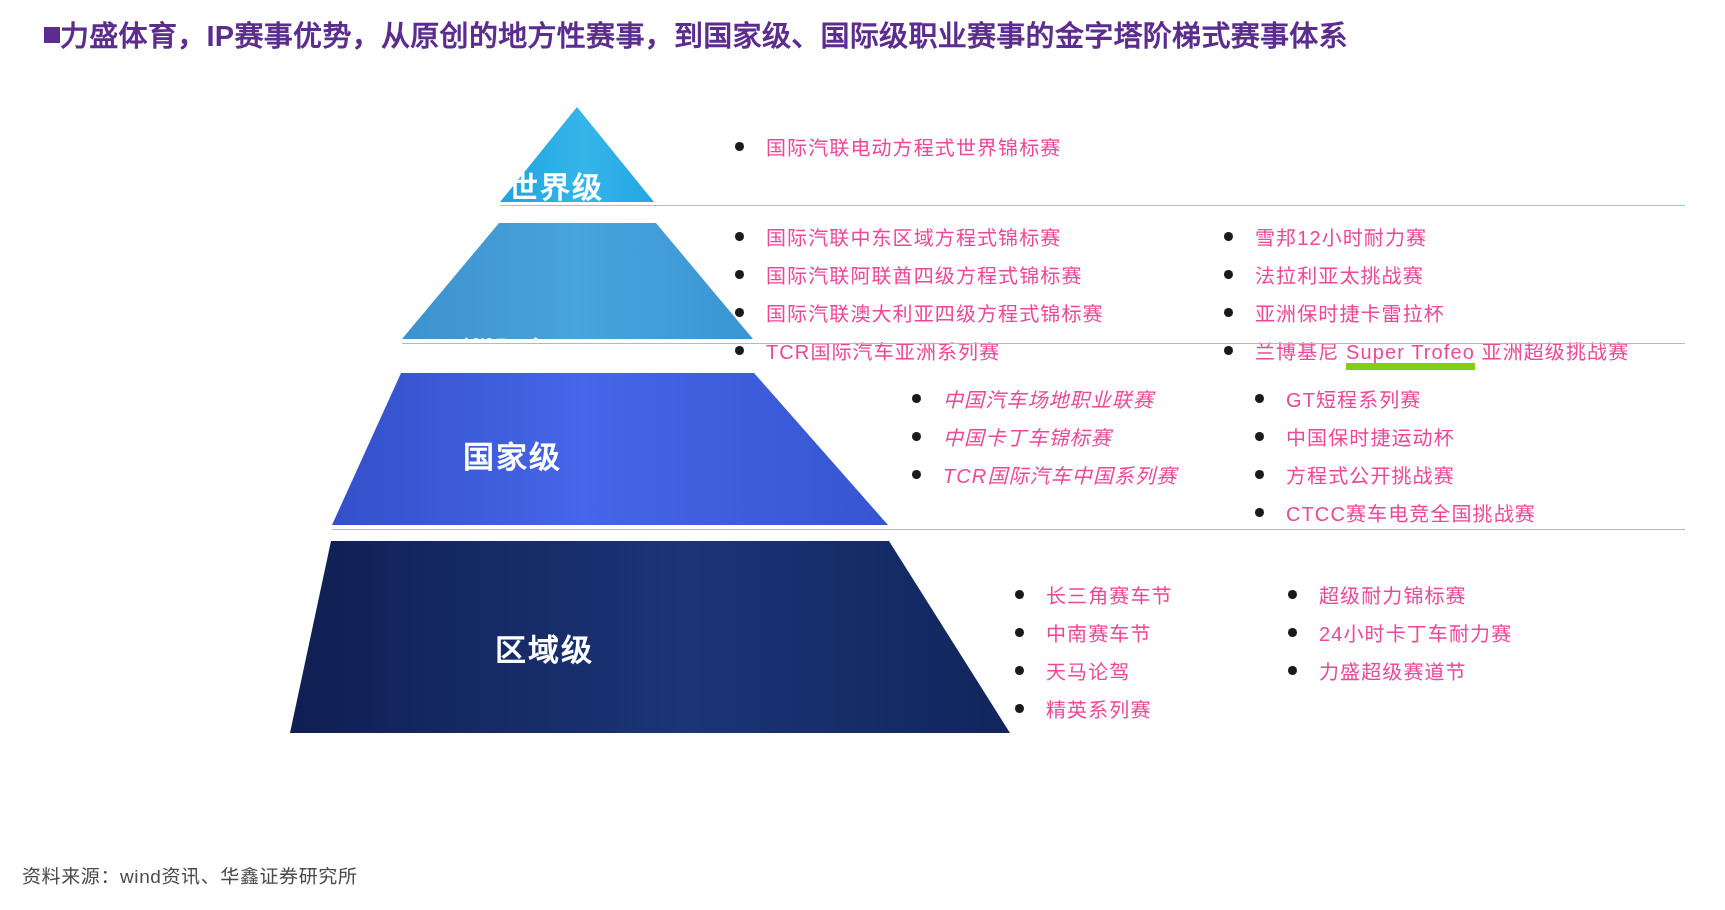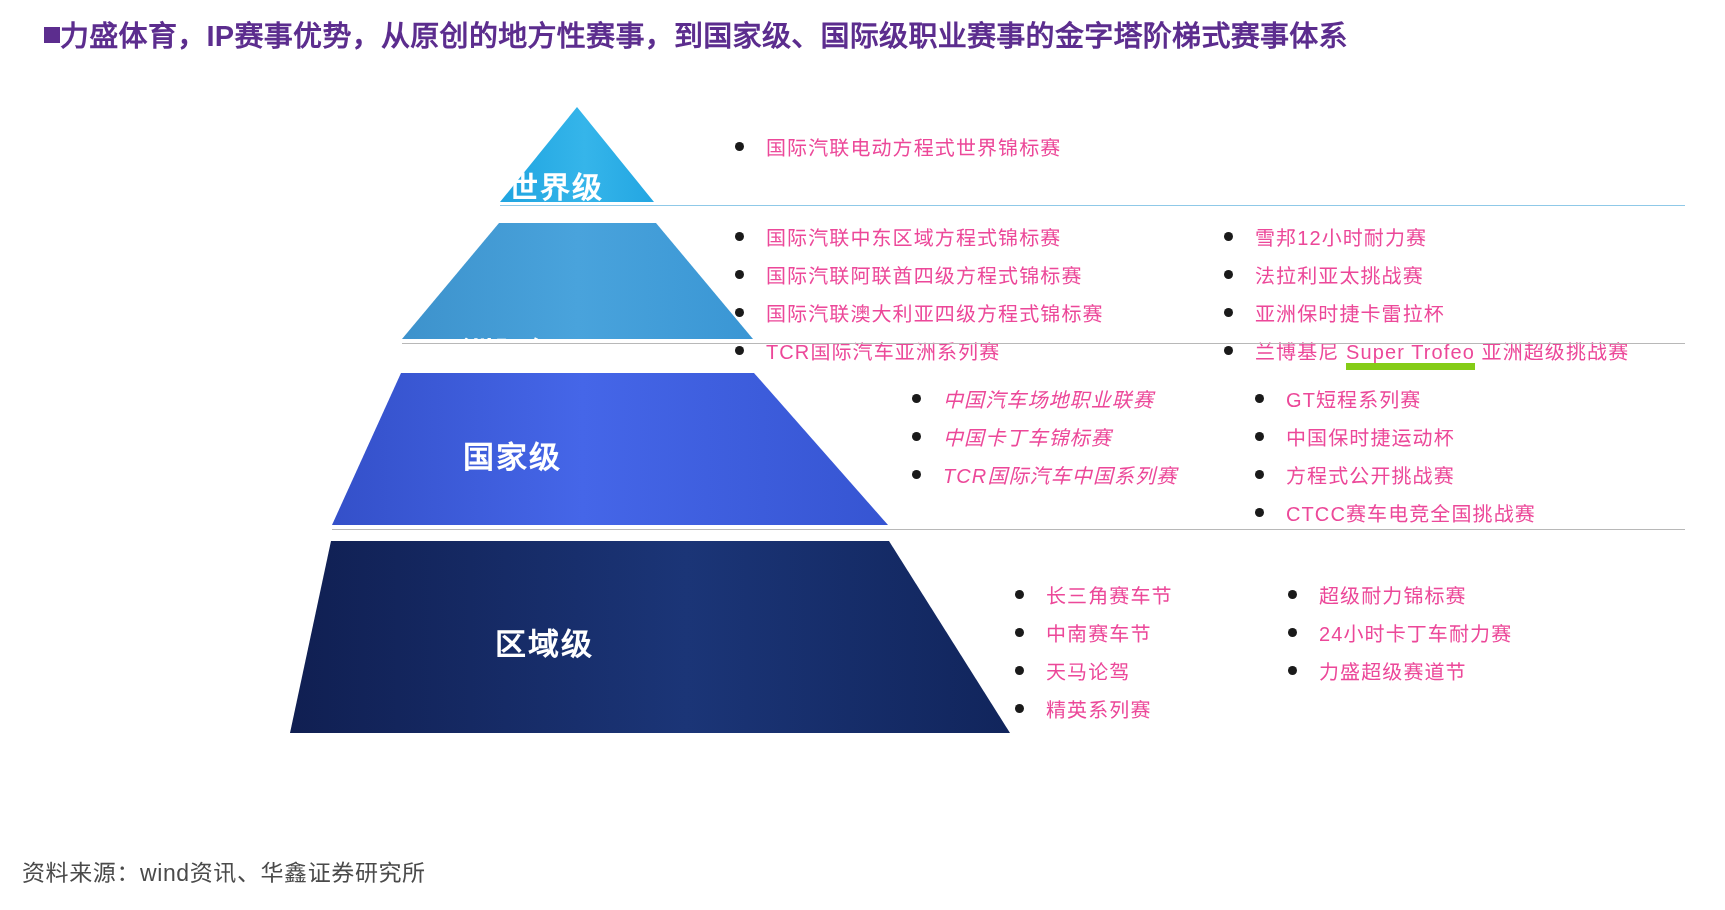--- a/index.html
+++ b/index.html
@@ -104,21 +104,21 @@
   }
   .bullet-text .u {
     border-bottom: 7px solid #84cc16;
   }
 
   
   #footer {
     position: absolute;
     left: 22px;
     bottom: 22px;
-    font-size: 23px;
+    font-size: 19px;
     color: #4a4a4a;
     letter-spacing: 0.6px;
   }
 </style>
 </head>
 <body>
 
 <div id="header">
   <div id="header-bullet"></div>
   <div id="header-title">力盛体育，IP赛事优势，从原创的地方性赛事，到国家级、国际级职业赛事的金字塔阶梯式赛事体系</div>
@@ -255,21 +255,21 @@
     <svg class="tier-shape" width="1725" height="205" viewBox="0 0 1725 205">
       <defs>
         <linearGradient id="gr" x1="0" y1="0" x2="1" y2="0">
           <stop offset="0%" stop-color="#101F52"></stop>
           <stop offset="55%" stop-color="#1B3577"></stop>
           <stop offset="100%" stop-color="#11255C"></stop>
         </linearGradient>
       </defs>
       <polygon points="331,6 889,6 1010,198 290,198" fill="url(#gr)"></polygon>
     </svg>
-    <div class="tier-label" style="left:495px; top:84px;font-family:Liberation Serif, serif;">区域级</div>
+    <div class="tier-label" style="left:495px; top:90px;font-family:Liberation Serif, serif;">区域级</div>
 
     <div class="col" style="left:1015px; top:40px;">
       <div class="bullet-row">
         <span class="bullet-dot"></span>
         <span class="bullet-text">长三角赛车节</span>
       </div>
       <div class="bullet-row">
         <span class="bullet-dot"></span>
         <span class="bullet-text">中南赛车节</span>
       </div>

